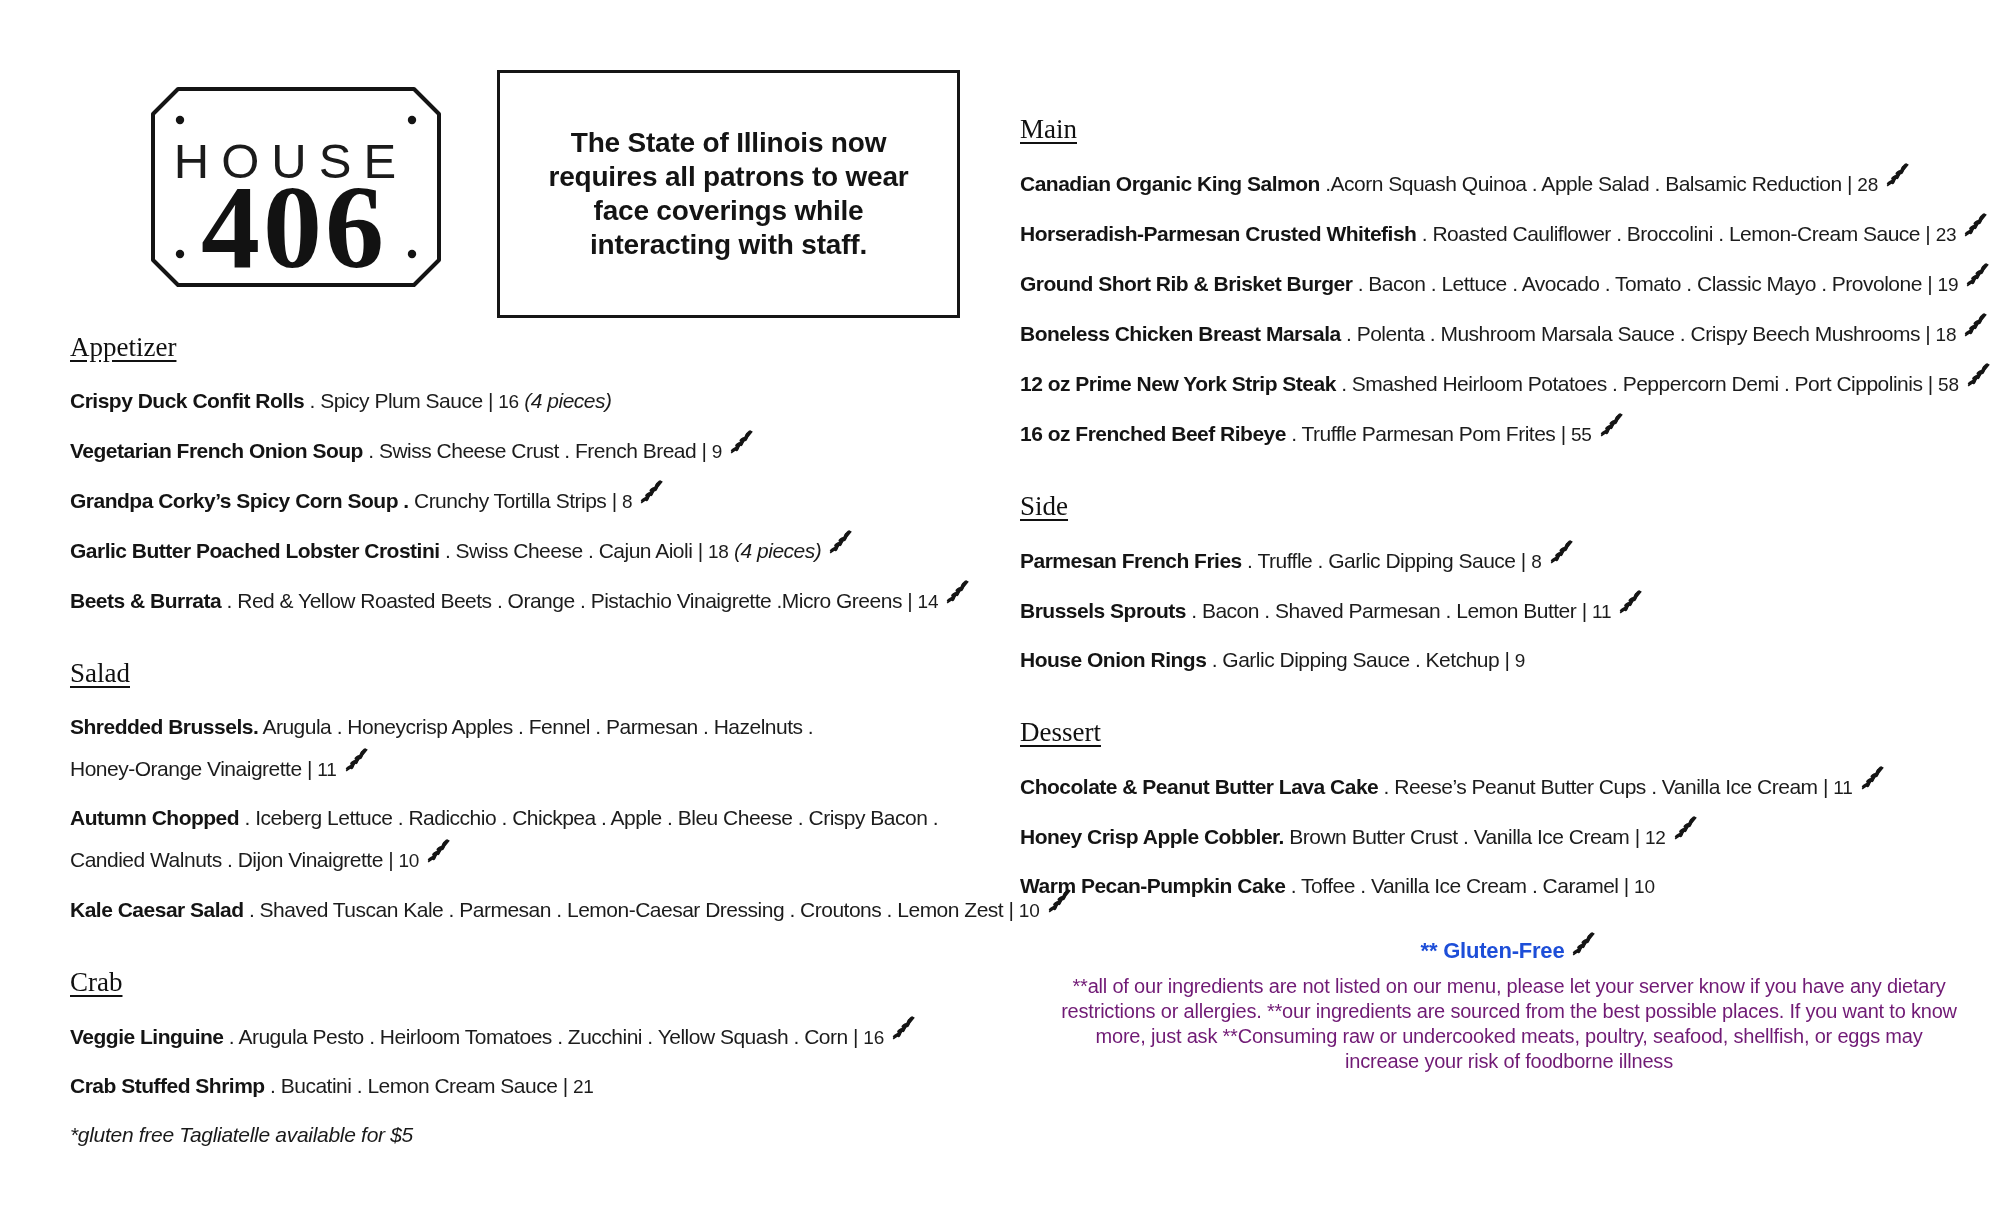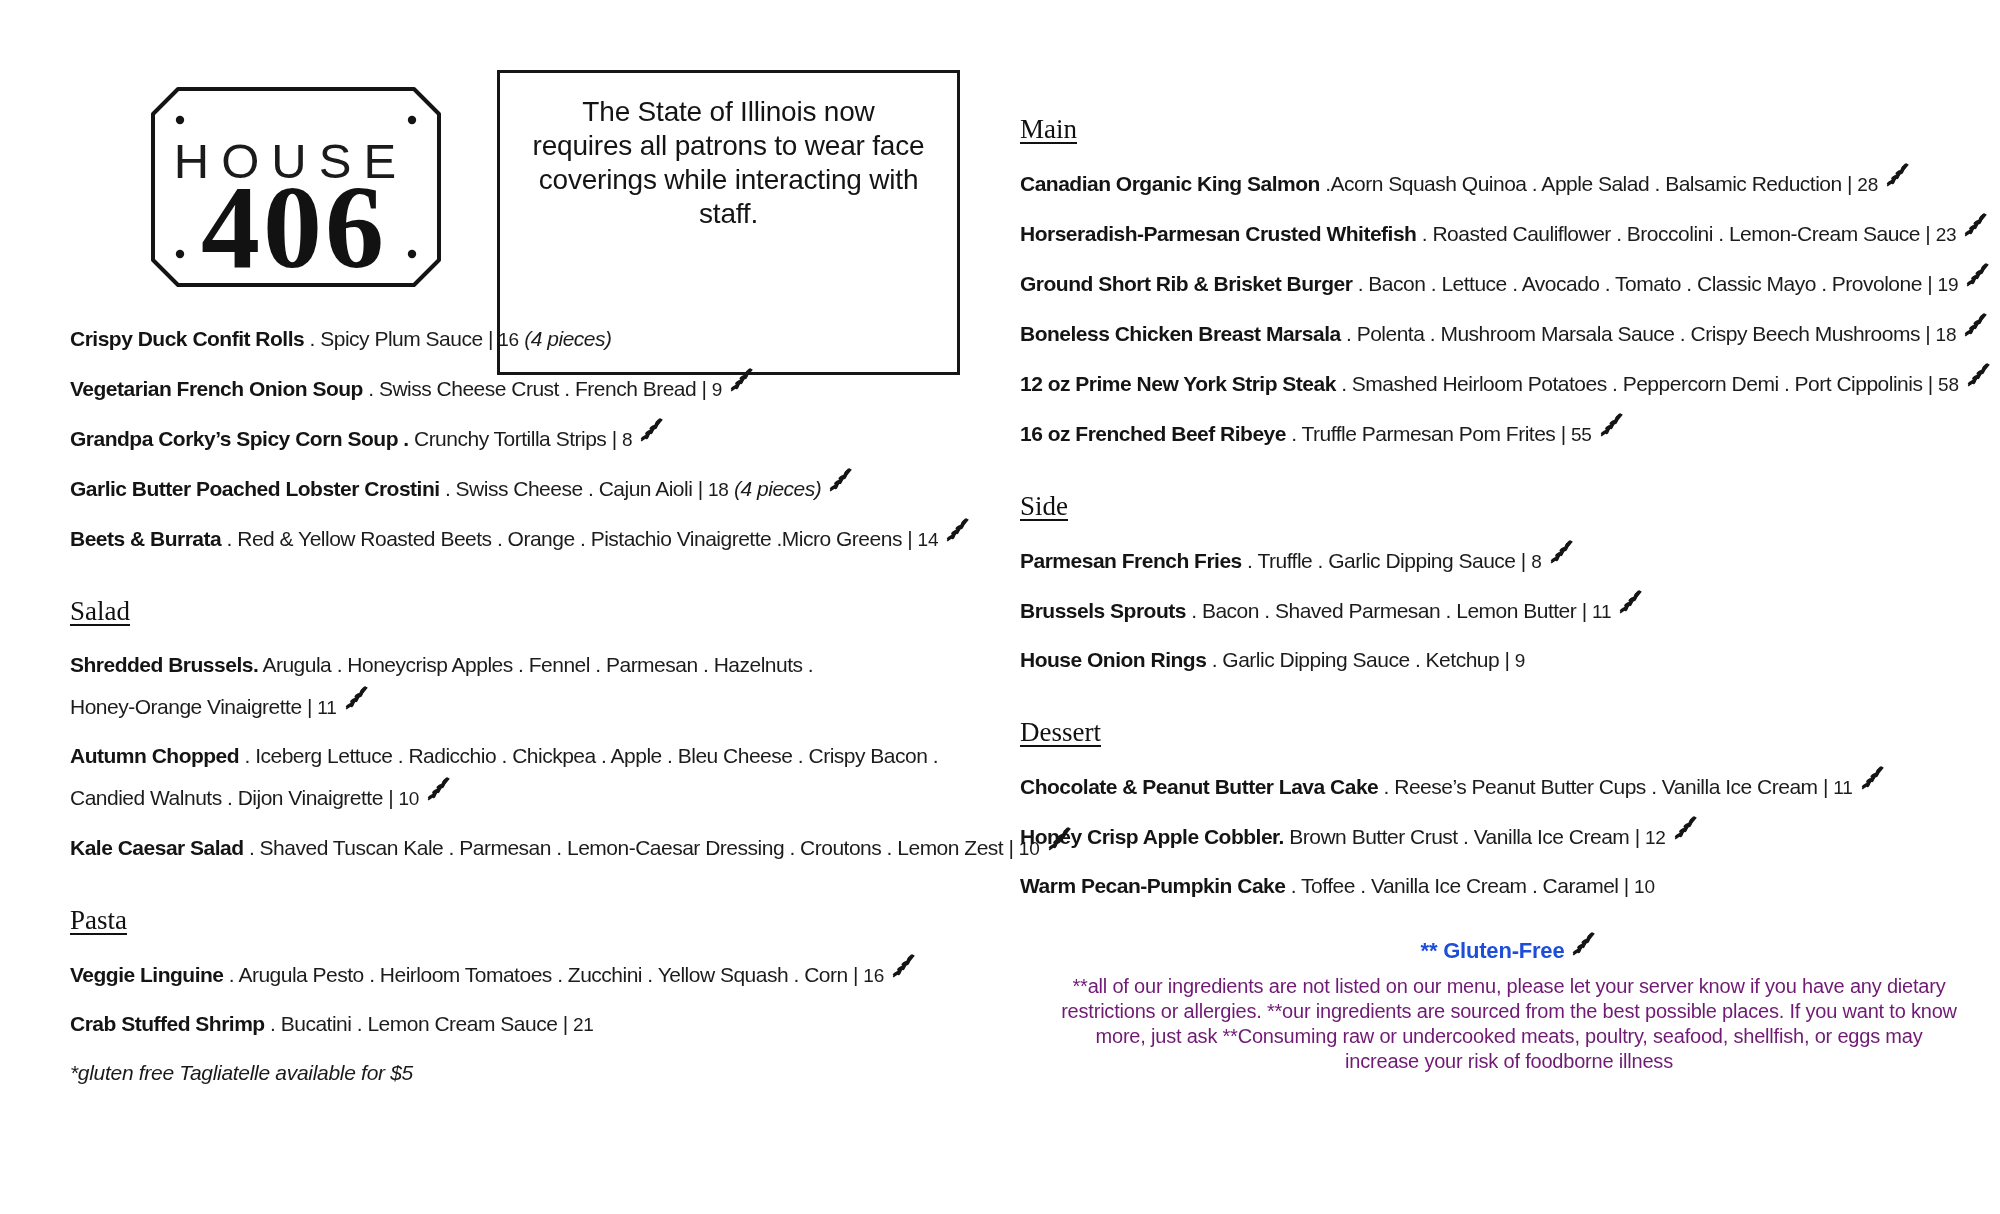--- a/index.html
+++ b/index.html
@@ -4,25 +4,25 @@
 <style>
   html,body{margin:0;padding:0;background:#fff;}
   .page{
     position:relative;width:2000px;height:1214px;background:#ffffff;
     font-family:"Liberation Sans",sans-serif;color:#1a1a1a;overflow:hidden;
   }
   
   #logo{position:absolute;left:150px;top:86px;width:292px;height:202px;}
   
   #notice{
-    position:absolute;left:497px;top:70px;width:463px;height:305px;
+    position:absolute;left:497px;top:70px;width:463px;height:248px;
     border:3px solid #161616;box-sizing:border-box;
-    display:flex;flex-direction:row;justify-content:center;
+    display:flex;flex-direction:column;justify-content:center;
     text-align:center;padding:8px 30px;
-    font-weight:400;font-size:28px;line-height:34px;letter-spacing:-0.2px;color:#141414;
+    font-weight:700;font-size:28px;line-height:34px;letter-spacing:-0.2px;color:#141414;
   }
   #notice p{margin:14px 0;}
   
   #col-left{position:absolute;left:70px;top:318px;width:945px;}
   #col-right{position:absolute;left:1020px;top:100px;width:978px;}
   .section-title{
     font-family:"Liberation Serif",serif;font-weight:400;font-size:27px;line-height:34px;
     margin:34px 0 16px;color:#111;
     text-decoration:underline;text-underline-offset:4px;
   }
@@ -56,20 +56,21 @@
     <text x="141" y="92" text-anchor="middle" fill="#1b1b1b" font-family="Liberation Sans, sans-serif" font-size="49" font-weight="400" letter-spacing="12">HOUSE</text>
     <text x="144" y="181" text-anchor="middle" fill="#121212" font-family="Liberation Serif, serif" font-size="118" font-weight="700" letter-spacing="3">406</text>
   </svg>
 
   <div id="notice">
     <p>The State of Illinois now requires all patrons to wear face coverings while interacting with staff.</p>
   </div>
 
   <div id="col-left">
     <div id="left-sections" class="sections">
+        <h2 class="section-title">Appetizer</h2>
         <p class="item"><span class="item-name">Crispy Duck Confit Rolls</span><span class="item-desc"> . Spicy Plum Sauce</span><span class="item-sep"> | </span><span class="item-price">16</span><span class="item-note">  (4 pieces)</span></p>
         <p class="item"><span class="item-name">Vegetarian French Onion Soup</span><span class="item-desc"> . Swiss Cheese Crust . French Bread</span><span class="item-sep"> | </span><span class="item-price">9</span><svg class="gf-icon" viewBox="0 0 36 36" aria-hidden="true">
             <path d="M3 33 Q15 25 32 3" fill="none" stroke="#151515" stroke-width="2.3"></path>
             <g fill="#151515">
               <ellipse cx="8" cy="28" rx="6" ry="2.5" transform="rotate(-28 8 28)"></ellipse>
               <ellipse cx="12" cy="25" rx="6" ry="2.5" transform="rotate(-72 12 25)"></ellipse>
               <ellipse cx="14" cy="21" rx="6" ry="2.5" transform="rotate(-28 14 21)"></ellipse>
               <ellipse cx="18" cy="18" rx="6" ry="2.5" transform="rotate(-72 18 18)"></ellipse>
               <ellipse cx="20" cy="14" rx="6" ry="2.5" transform="rotate(-28 20 14)"></ellipse>
               <ellipse cx="24" cy="11" rx="6" ry="2.5" transform="rotate(-72 24 11)"></ellipse>
@@ -142,21 +143,21 @@
             <g fill="#151515">
               <ellipse cx="8" cy="28" rx="6" ry="2.5" transform="rotate(-28 8 28)"></ellipse>
               <ellipse cx="12" cy="25" rx="6" ry="2.5" transform="rotate(-72 12 25)"></ellipse>
               <ellipse cx="14" cy="21" rx="6" ry="2.5" transform="rotate(-28 14 21)"></ellipse>
               <ellipse cx="18" cy="18" rx="6" ry="2.5" transform="rotate(-72 18 18)"></ellipse>
               <ellipse cx="20" cy="14" rx="6" ry="2.5" transform="rotate(-28 20 14)"></ellipse>
               <ellipse cx="24" cy="11" rx="6" ry="2.5" transform="rotate(-72 24 11)"></ellipse>
               <ellipse cx="27" cy="6" rx="5" ry="2.2" transform="rotate(-50 27 6)"></ellipse>
             </g>
           </svg></p>
-        <h2 class="section-title">Pasta</h2>
+        <h2 class="section-title">Crab</h2>
         <p class="item"><span class="item-name">Veggie Linguine</span><span class="item-desc"> . Arugula Pesto . Heirloom Tomatoes . Zucchini . Yellow Squash . Corn</span><span class="item-sep"> | </span><span class="item-price">16</span><svg class="gf-icon" viewBox="0 0 36 36" aria-hidden="true">
             <path d="M3 33 Q15 25 32 3" fill="none" stroke="#151515" stroke-width="2.3"></path>
             <g fill="#151515">
               <ellipse cx="8" cy="28" rx="6" ry="2.5" transform="rotate(-28 8 28)"></ellipse>
               <ellipse cx="12" cy="25" rx="6" ry="2.5" transform="rotate(-72 12 25)"></ellipse>
               <ellipse cx="14" cy="21" rx="6" ry="2.5" transform="rotate(-28 14 21)"></ellipse>
               <ellipse cx="18" cy="18" rx="6" ry="2.5" transform="rotate(-72 18 18)"></ellipse>
               <ellipse cx="20" cy="14" rx="6" ry="2.5" transform="rotate(-28 20 14)"></ellipse>
               <ellipse cx="24" cy="11" rx="6" ry="2.5" transform="rotate(-72 24 11)"></ellipse>
               <ellipse cx="27" cy="6" rx="5" ry="2.2" transform="rotate(-50 27 6)"></ellipse>

